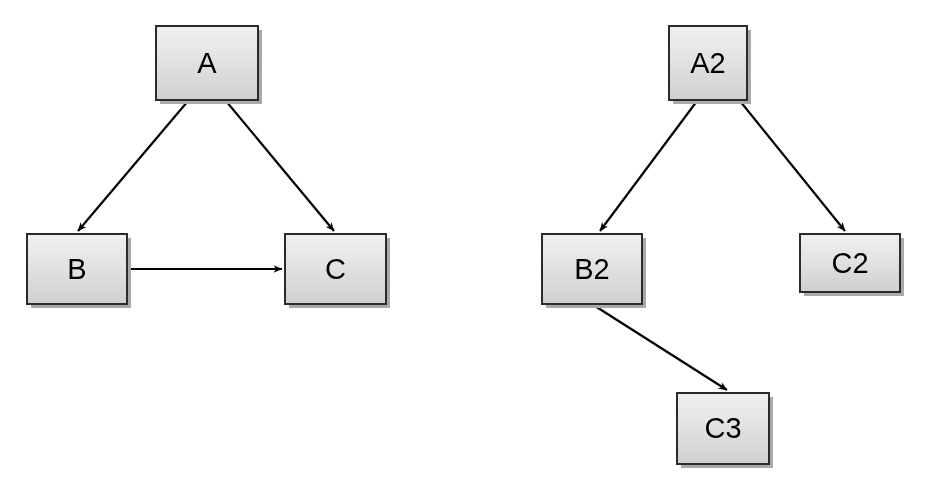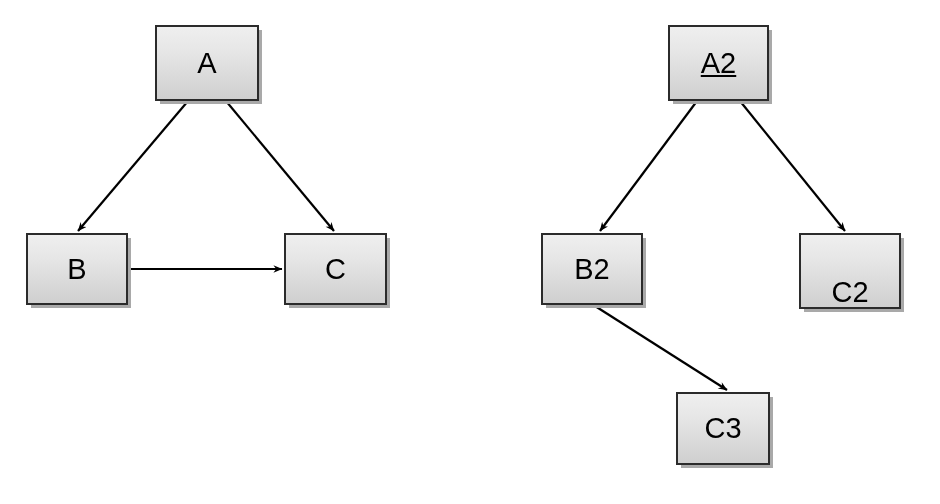--- a/index.html
+++ b/index.html
@@ -70,27 +70,27 @@
   <div id="nodes">
       <div class="node" style="left: 155px; top: 25px; width: 104px; height: 76px;">
         <span class="node-label">A</span>
       </div>
       <div class="node" style="left: 26px; top: 233px; width: 102px; height: 72px;">
         <span class="node-label">B</span>
       </div>
       <div class="node" style="left: 284px; top: 233px; width: 103px; height: 72px;">
         <span class="node-label">C</span>
       </div>
-      <div class="node" style="left: 668px; top: 25px; width: 101px; height: 76px; text-decoration: underline;">
+      <div class="node" style="left: 668px; top: 25px; width: 80px; height: 76px;">
         <span class="node-label">A2</span>
       </div>
       <div class="node" style="left: 541px; top: 233px; width: 102px; height: 72px; justify-content: center;">
         <span class="node-label">B2</span>
       </div>
-      <div class="node" style="left: 799px; top: 233px; width: 102px; height: 76px; align-items: flex-end;">
+      <div class="node" style="left: 799px; top: 233px; width: 102px; height: 60px;">
         <span class="node-label">C2</span>
       </div>
       <div class="node" style="left: 676px; top: 392px; width: 94px; height: 73px;">
         <span class="node-label">C3</span>
       </div>
     </div>
 
 </div>
 
 </body></html>

